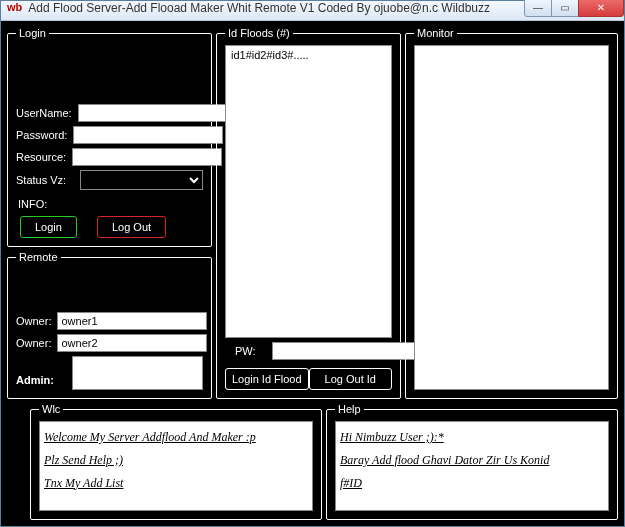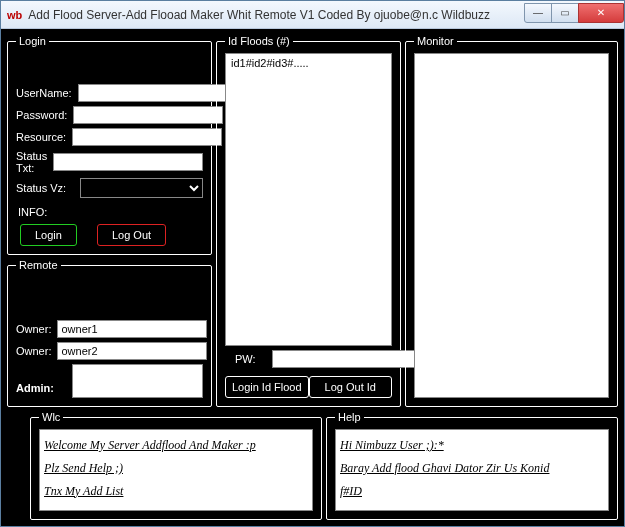--- a/index.html
+++ b/index.html
@@ -15,24 +15,23 @@
   }
   .window {
     width: 625px;
     height: 527px;
     border: 1px solid #5a7ea0;
     background: linear-gradient(#e6edf5, #d8e2ee);
     display: flex;
     flex-direction: column;
   }
   .titlebar {
-    height: 28px;
+    height: 20px;
     background: linear-gradient(#f3f8fe, #dde8f5);
     display: flex;
-    align-items: center;
     padding: 0 0 0 6px;
     border-bottom: 1px solid #b7c7db;
   }
   .titlebar .app-icon {
     color: #b00;
     font-weight: bold;
     font-size: 11px;
     margin-right: 6px;
     font-family: Arial, sans-serif;
   }
@@ -147,24 +146,20 @@
       <div class="row">
         <label>UserName:</label>
         <input type="text" value="" style="">
       </div>
       <div class="row">
         <label>Password:</label>
         <input type="password" value="" style="">
       </div>
       <div class="row">
         <label>Resource:</label>
-        <input type="text" value="" style="">
-      </div>
-      <div class="row">
-        <label>Status Txt:</label>
         <input type="text" value="" style="">
       </div>
       <div class="row">
         <label>Status Vz:</label>
         <select></select>
       </div>
       <div class="info-line">INFO:</div>
       <div class="btnrow">
         <button class="blk green">Login</button>
         <button class="blk red">Log Out</button>

